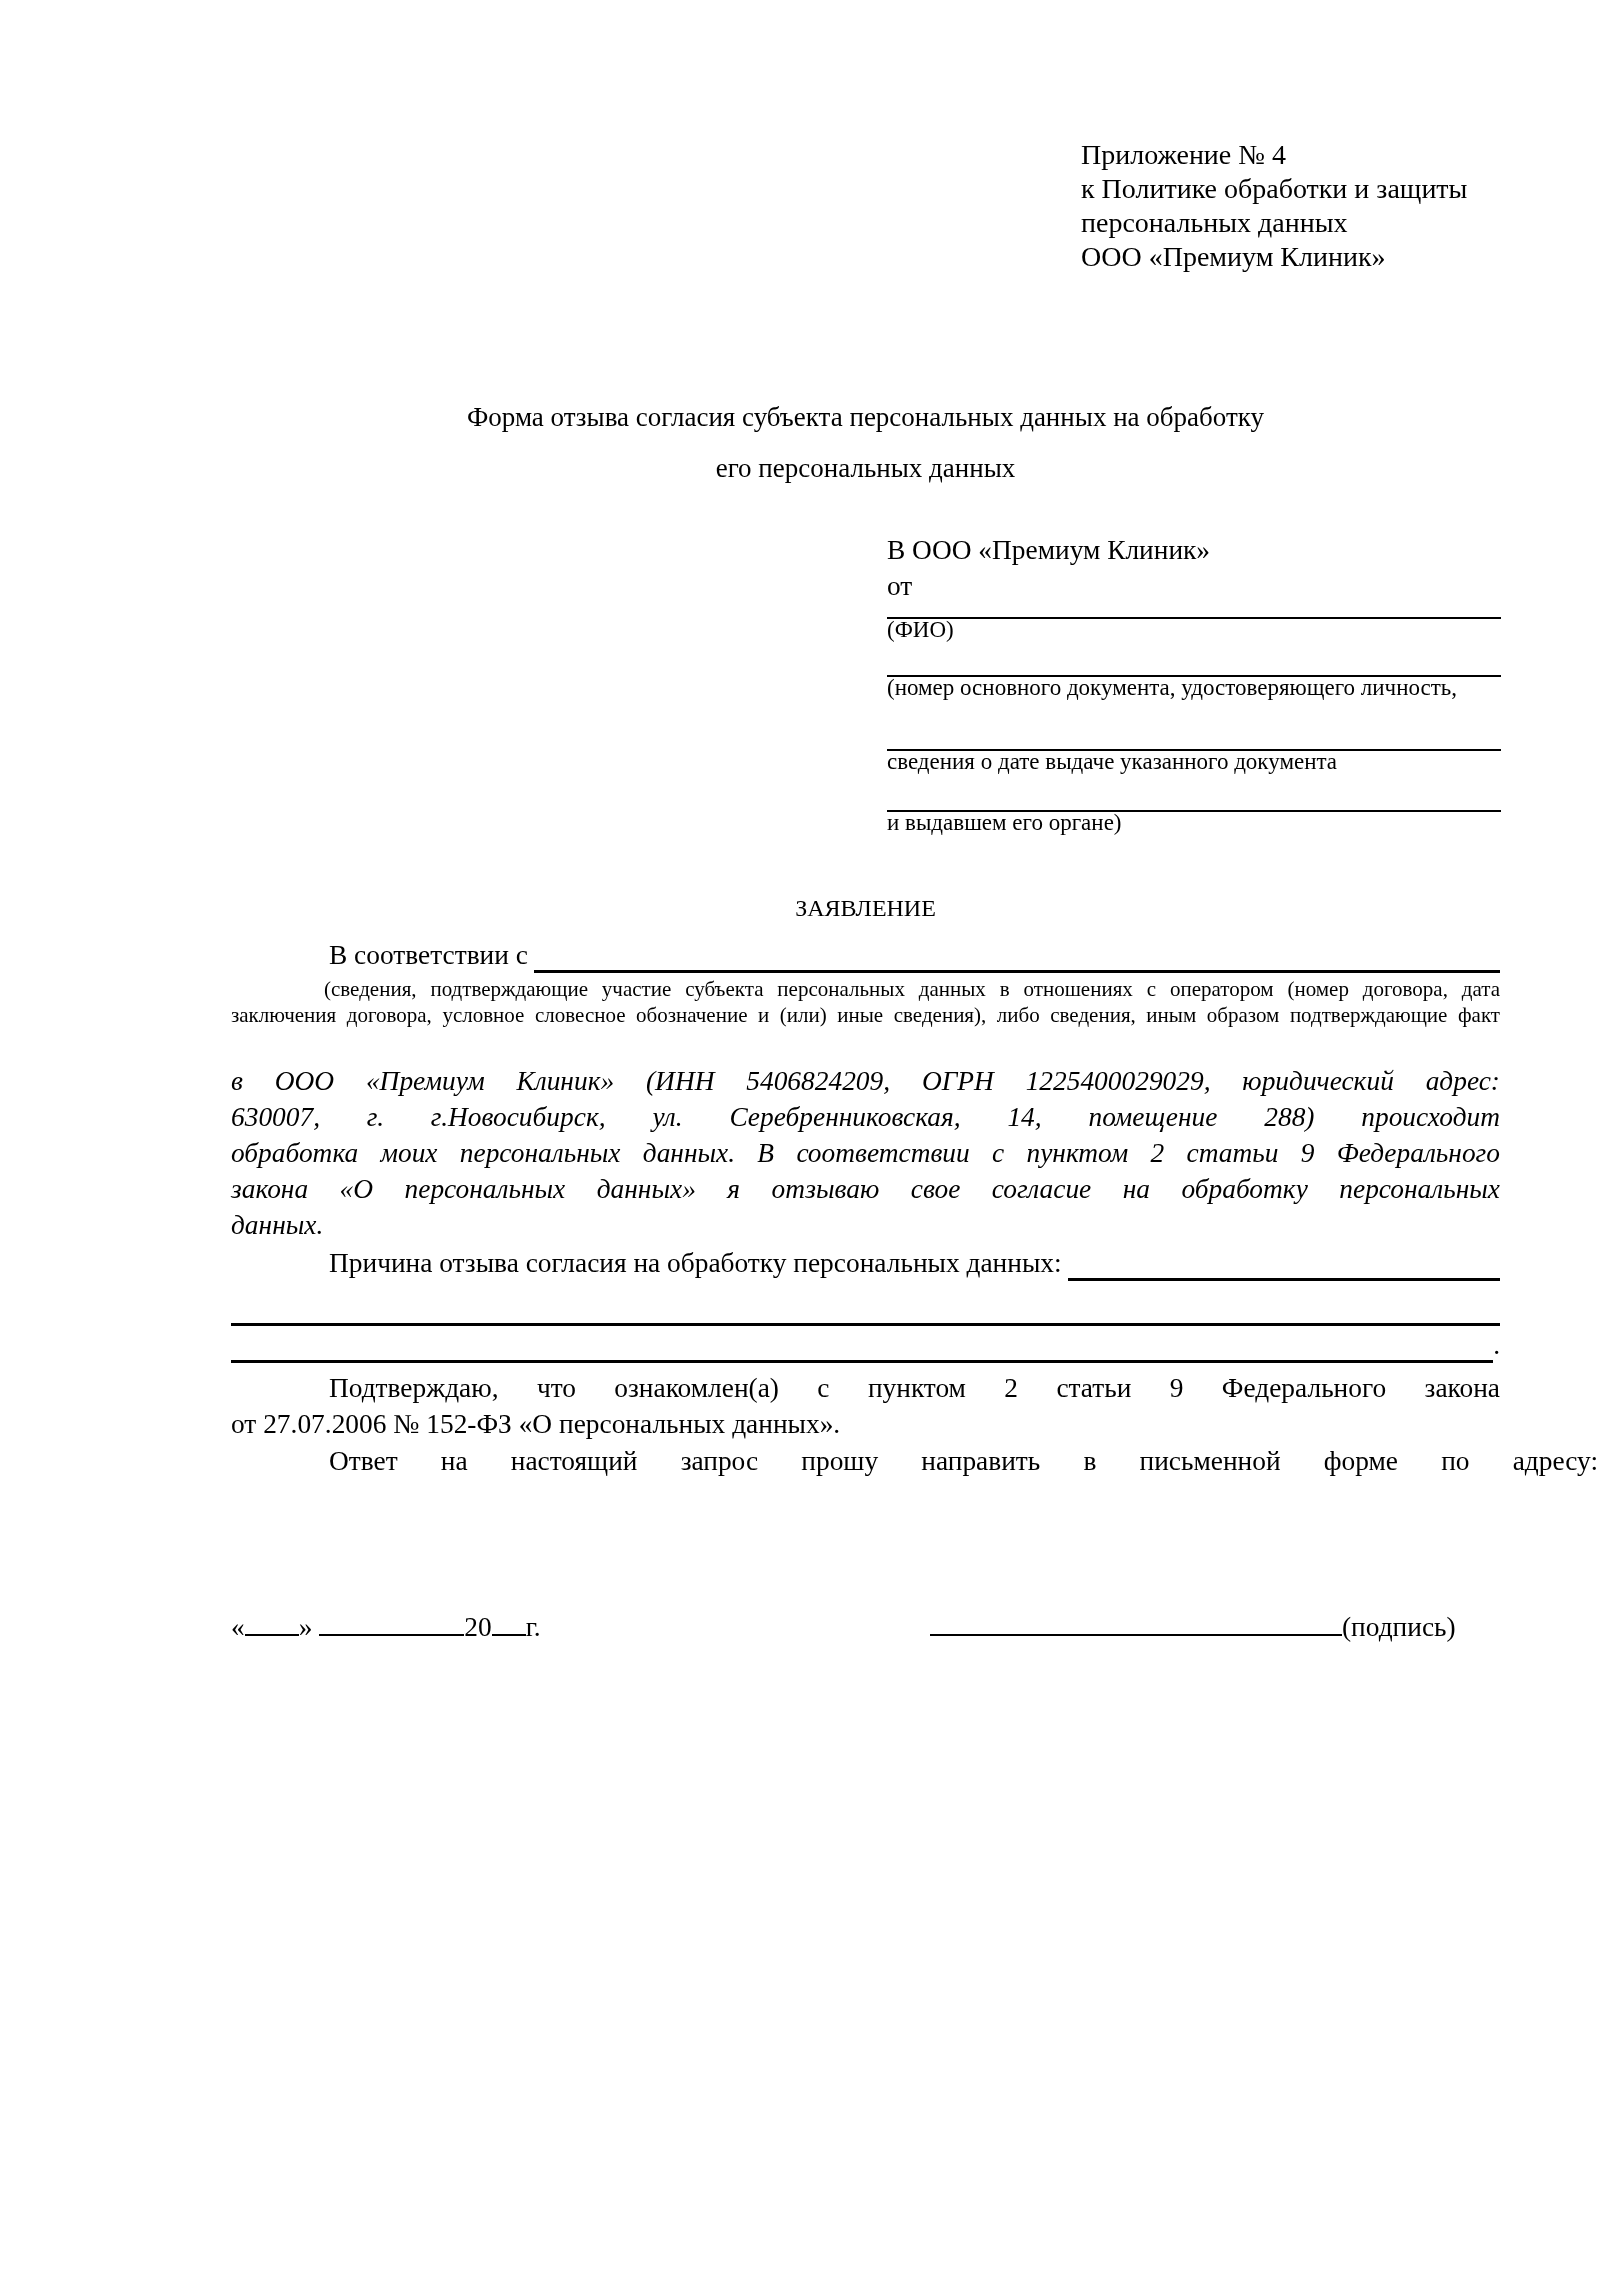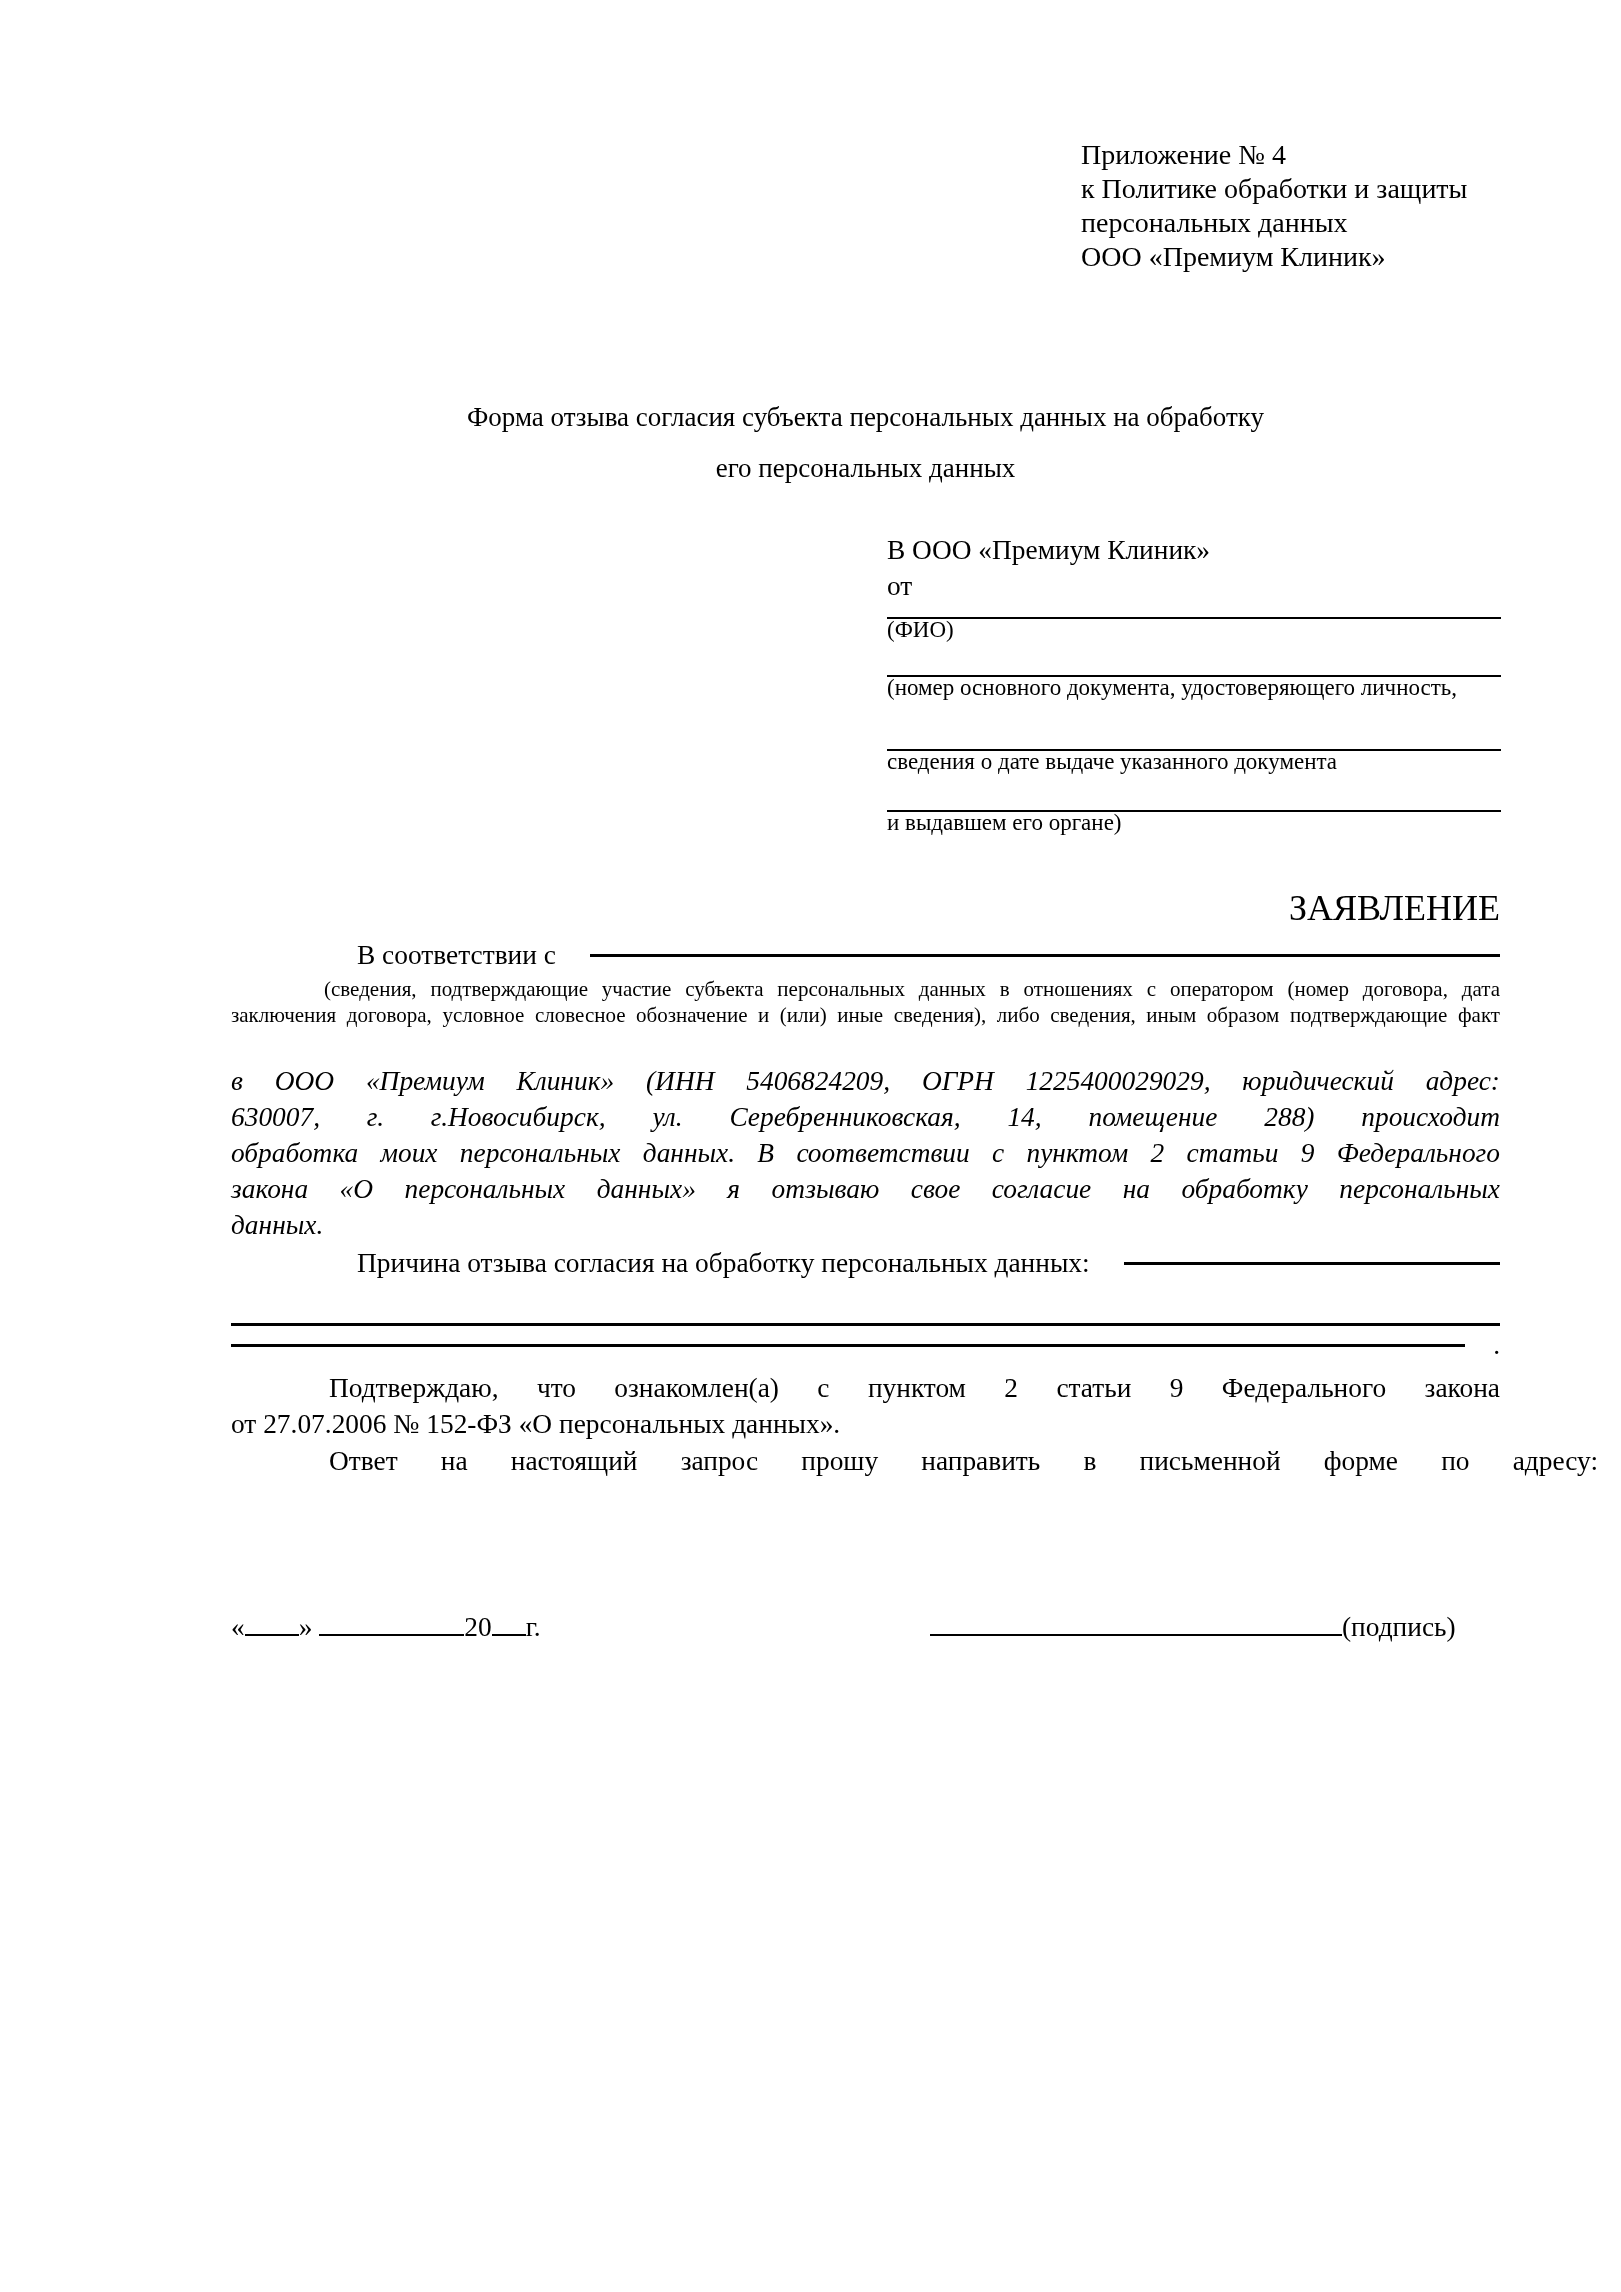--- a/index.html
+++ b/index.html
@@ -20,23 +20,23 @@
   .doc-title { left:231px; top:392px; width:1269px; text-align:center;
                font-weight:normal; font-size:27px; line-height:51px; }
 
   
   .addressee { left:887px; top:532px; width:614px; font-size:27.4px; line-height:36px; }
   .addr-caption { font-size:23px; line-height:21.6px; text-align:left; }
   .blankline { border-bottom:2.9px solid #000; }
   .bl-1 { height:12.7px; } .bl-2 { height:35px; } .bl-3 { height:50px; } .bl-4 { height:38px; }
 
   
-  .st-heading { left:231px; top:890px; width:1269px; text-align:right; font-size:36px; line-height:36px; }
+  .st-heading { left:231px; top:890px; width:1269px; text-align:center; font-size:24px; line-height:36px; }
   .content { left:231px; width:1269px; font-size:27.4px; line-height:36px; }
-  .row { display:flex; align-items:center;gap:28px; }
+  .row { display:flex; align-items:flex-end; }
   .fill { flex:1 1 auto; border-bottom:3.9px solid #000; margin-left:5.9px; }
   .indent { display:inline-block; width:98px; flex:0 0 auto; }
   .stretch { text-align:justify; text-align-last:justify; }
   .pad-first { padding-left:98px; }
   .footnote { font-size:21px; line-height:26px; }
   .footnote .pad-fn { padding-left:93px; }
   .hr-full { height:32px; border-bottom:3.9px solid #000; }
   .seg { flex:0 0 auto; width:543px; border-bottom:3.9px solid #000; }
 
   

